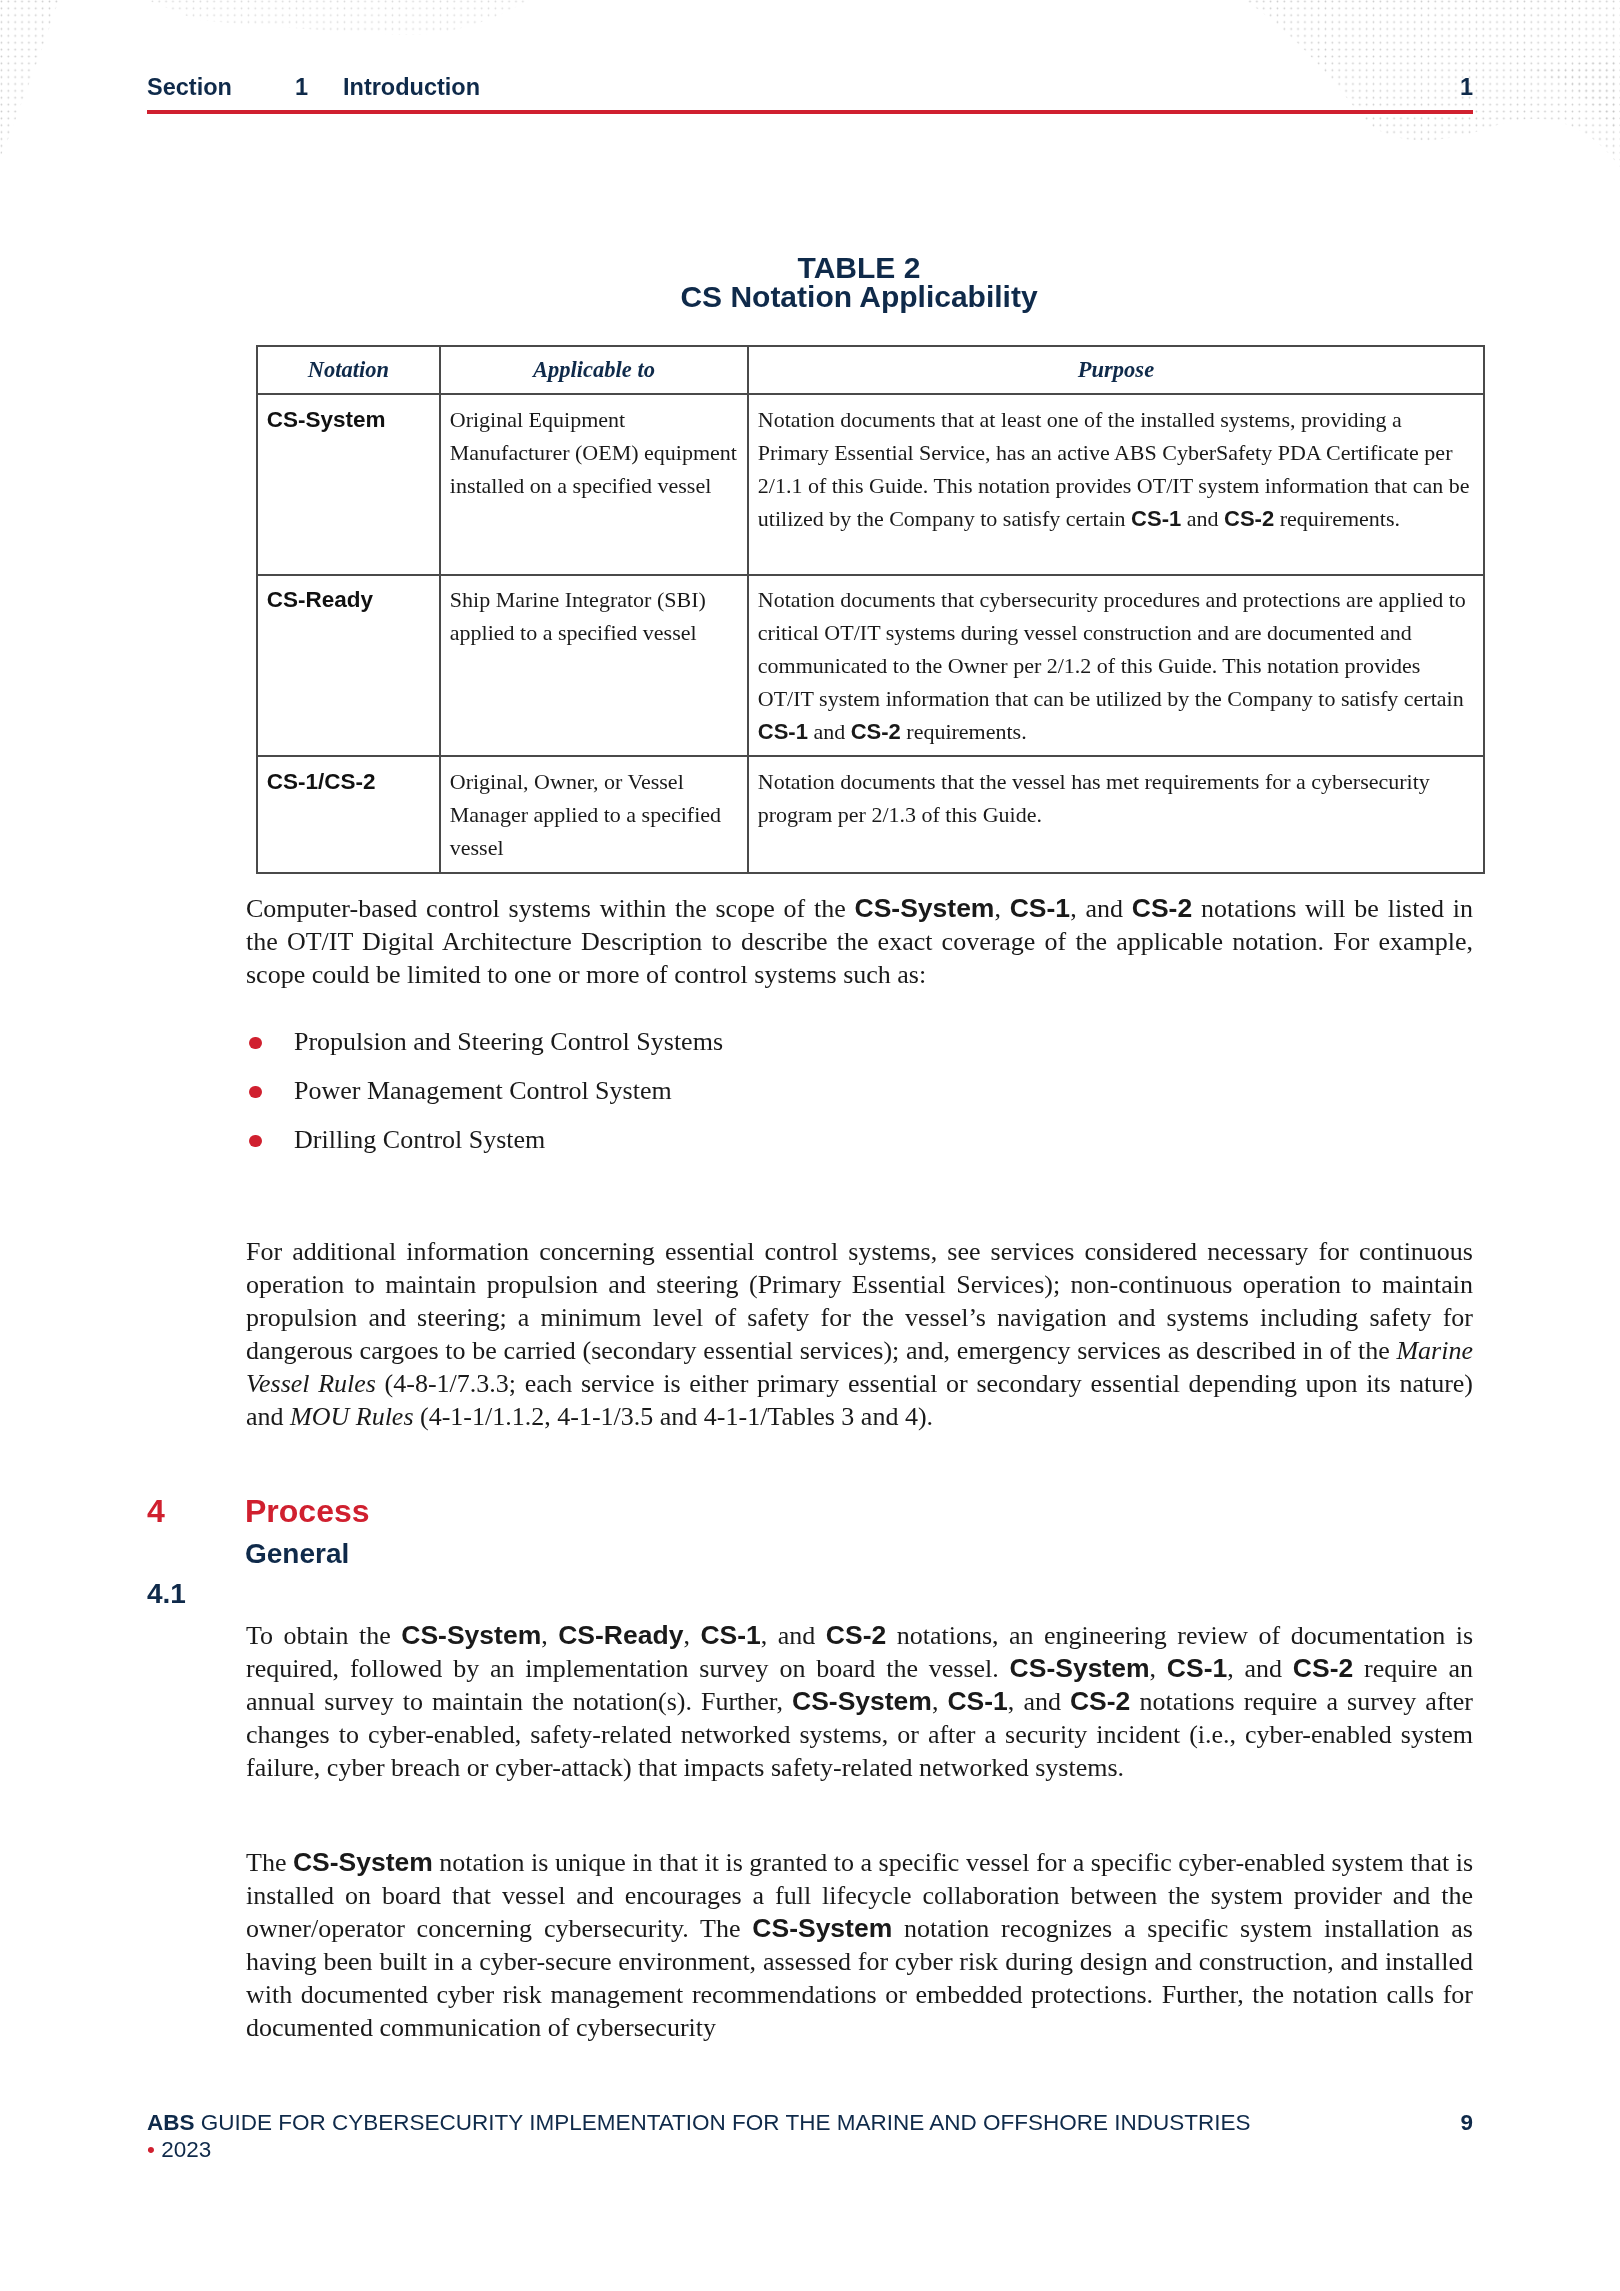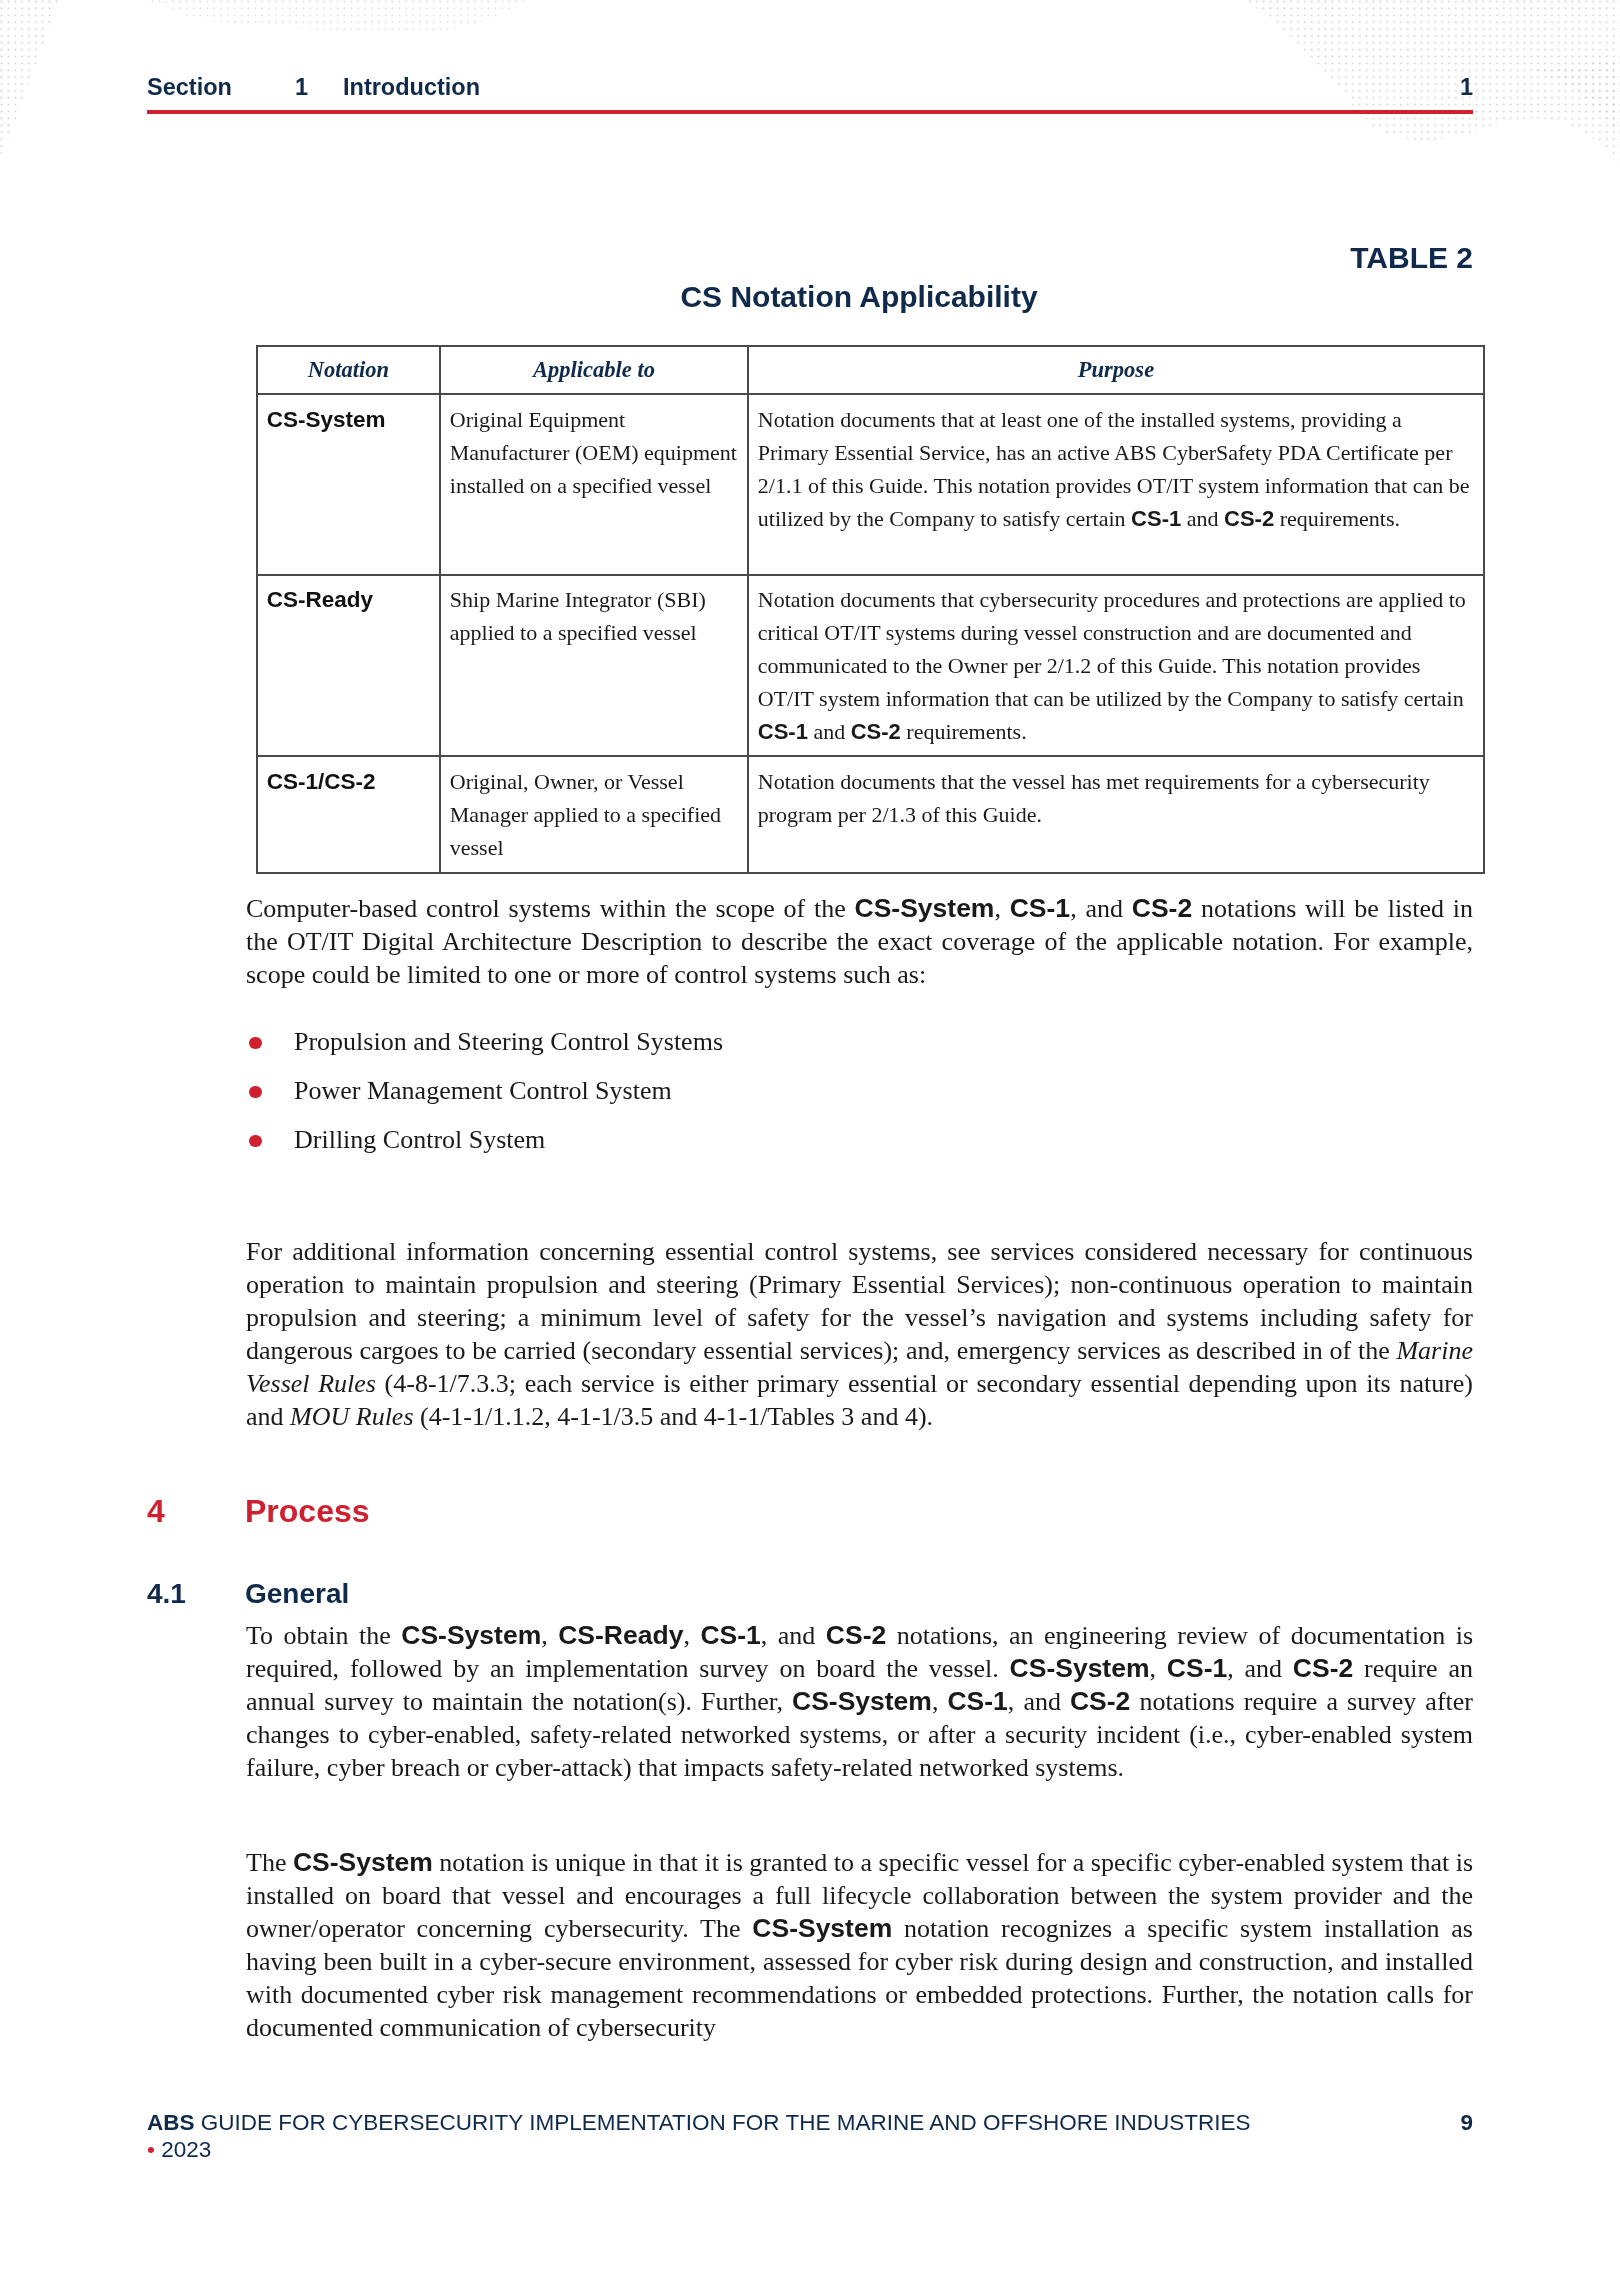--- a/index.html
+++ b/index.html
@@ -14,21 +14,21 @@
     font-family: "Liberation Sans", sans-serif; font-weight: bold; font-size: 23.5px; color: #0f2a4a; }
   .run-header .sec-word { position: absolute; left: 0; top: 0; }
   .run-header .sec-num { position: absolute; left: 148px; top: 0; }
   .run-header .sec-title { position: absolute; left: 196px; top: 0; }
   .run-header .pg { position: absolute; right: 0; top: 0; }
   .header-rule { position: absolute; left: 147px; top: 110px; width: 1326px; height: 3.9px; background: #d0202f; }
 
   
   .caption { position: absolute; left: 245px; width: 1228px; text-align: center;
     font-family: "Liberation Sans", sans-serif; font-weight: bold; color: #0f2a4a; font-size: 30px; line-height: 39px; }
-  .caption.l1 { top: 238px; text-align: right; }
+  .caption.l1 { top: 248px; }
   .caption.l2 { top: 277px; }
 
   
   table.notation { position: absolute; left: 256px; top: 345px; width: 1227px; border-collapse: collapse; table-layout: fixed; }
   table.notation td, table.notation th { border: 2px solid #4a4a4a; vertical-align: top; }
   table.notation th { height: 46px; padding: 0; font-family: "Liberation Serif", serif; font-style: italic; font-weight: bold;
     color: #0f2a4a; font-size: 22.5px; vertical-align: middle; text-align: center; }
   table.notation td { font-size: 22px; line-height: 33px; padding: 7.8px 8.8px 5.9px 8.8px; }
   table.notation td.note { font-family: "Liberation Sans", sans-serif; font-weight: bold; font-size: 22.5px; color: #111; }
   table.notation td.purpose { padding-right: 7.8px; }
@@ -118,21 +118,21 @@
   <li><span class="dot"></span><span>Power Management Control System</span></li>
   <li><span class="dot"></span><span>Drilling Control System</span></li>
 </ul>
 
 <p class="para" style="top:1235px;margin:0;">For additional information concerning essential control systems, see services considered necessary for continuous operation to maintain propulsion and steering (Primary Essential Services); non-continuous operation to maintain propulsion and steering; a minimum level of safety for the vessel’s navigation and systems including safety for dangerous cargoes to be carried (secondary essential services); and, emergency services as described in of the <em>Marine Vessel Rules</em> (4-8-1/7.3.3; each service is either primary essential or secondary essential depending upon its nature) and <em>MOU Rules</em> (4-1-1/1.1.2, 4-1-1/3.5 and 4-1-1/Tables 3 and 4).</p>
 
 <div class="h1" style="left:147px;top:1492px;">4</div>
 <div class="h1" style="left:245px;top:1492px;">Process</div>
 
 <div class="h2" style="left:147px;top:1576px;">4.1</div>
-<div class="h2" style="left:245px;top:1576px;text-align:center;">General</div>
+<div class="h2" style="left:245px;top:1536px;text-align:center;">General</div>
 
 <p class="para" style="top:1619px;margin:0;">To obtain the <span class="b">CS-System</span>, <span class="b">CS-Ready</span>, <span class="b">CS-1</span>, and <span class="b">CS-2</span> notations, an engineering review of documentation is required, followed by an implementation survey on board the vessel. <span class="b">CS-System</span>, <span class="b">CS-1</span>, and <span class="b">CS-2</span> require an annual survey to maintain the notation(s). Further, <span class="b">CS-System</span>, <span class="b">CS-1</span>, and <span class="b">CS-2</span> notations require a survey after changes to cyber-enabled, safety-related networked systems, or after a security incident (i.e., cyber-enabled system failure, cyber breach or cyber-attack) that impacts safety-related networked systems.</p>
 
 <p class="para" style="top:1846px;margin:0;">The <span class="b">CS-System</span> notation is unique in that it is granted to a specific vessel for a specific cyber-enabled system that is installed on board that vessel and encourages a full lifecycle collaboration between the system provider and the owner/operator concerning cybersecurity. The <span class="b">CS-System</span> notation recognizes a specific system installation as having been built in a cyber-secure environment, assessed for cyber risk during design and construction, and installed with documented cyber risk management recommendations or embedded protections. Further, the notation calls for documented communication of cybersecurity</p>
 
 <div class="footer">
   <span class="abs">ABS</span><span> GUIDE FOR CYBERSECURITY IMPLEMENTATION FOR THE MARINE AND OFFSHORE INDUSTRIES</span><br>
   <span class="dot">•</span><span> 2023</span>
   <span class="pg">9</span>
 </div>

